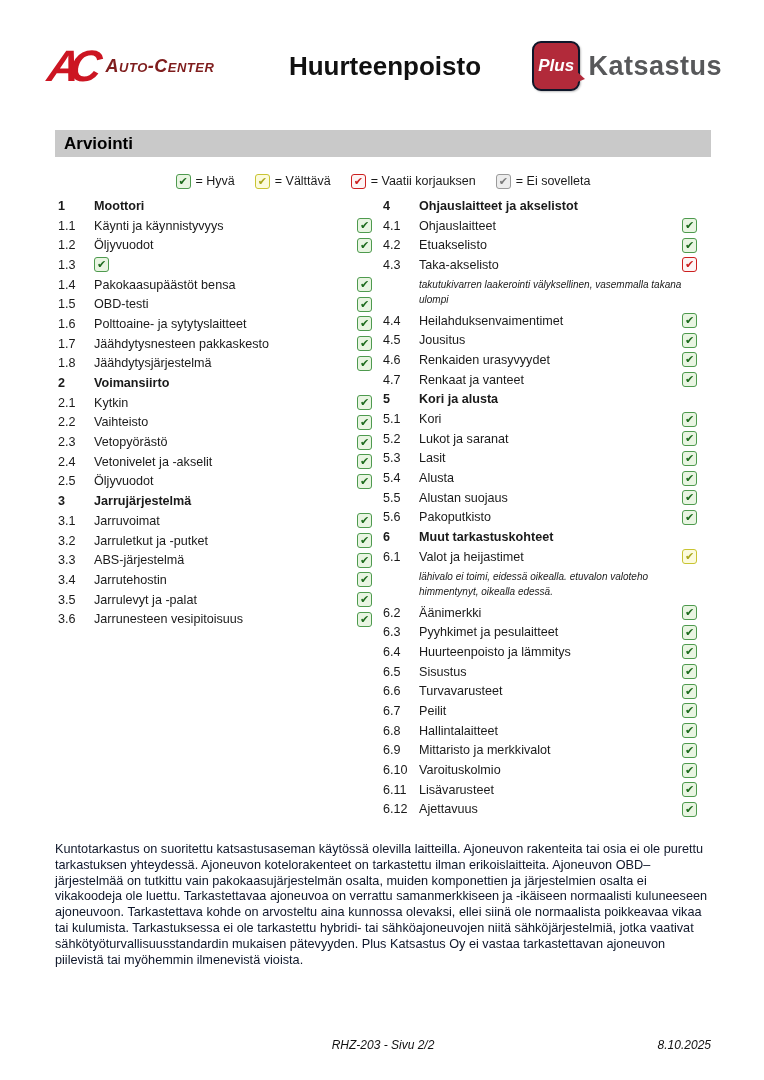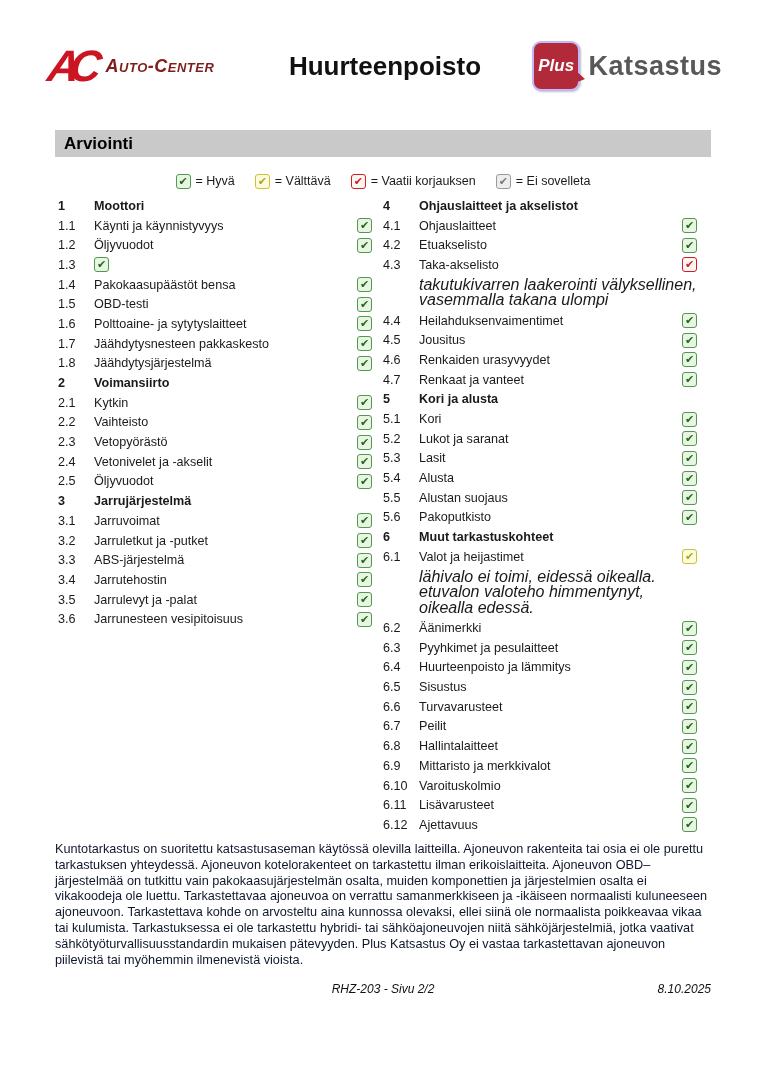--- a/index.html
+++ b/index.html
@@ -12,21 +12,21 @@
   .header{position:absolute;top:34px;left:48px;right:42px;height:64px;
     display:flex;align-items:center;justify-content:space-between;}
   .ac-logo{display:flex;align-items:center;width:190px;}
   .ac-mark{font-style:italic;font-weight:bold;font-size:44px;line-height:1;
     color:#cc1522;letter-spacing:-10px;transform:skew(-8deg);padding-right:12px;}
   .ac-text{font-style:italic;font-weight:bold;font-size:18px;color:#7f1d1d;
     font-variant:small-caps;letter-spacing:.5px;margin-left:2px;}
   .doc-title{font-weight:bold;font-size:26px;color:#111;text-align:center;flex:1;}
   .plus-logo{display:flex;align-items:center;width:190px;justify-content:flex-end;}
   .plus-box{position:relative;width:50px;height:46px;background:#b22a3a;
-    border:2px solid #c4b5fd;border-radius:9px;display:flex;align-items:center;
+    border:2px solid #0f172a;border-radius:9px;display:flex;align-items:center;
     justify-content:center;box-shadow:1px 1px 2px rgba(0,0,0,.25);}
   .plus-box span{color:#fff;font-style:italic;font-weight:bold;font-size:17px;}
   .plus-tail{position:absolute;right:-7px;bottom:6px;width:0;height:0;
     border-top:9px solid transparent;border-bottom:4px solid transparent;
     border-left:10px solid #b22a3a;}
   .plus-text{font-weight:bold;font-size:27px;color:#57585a;margin-left:8px;letter-spacing:.5px;}
   
   .section-bar{position:absolute;top:130px;left:55px;width:656px;height:27px;
     background:#c9c9c9;display:flex;align-items:center;}
   .section-bar span{font-weight:bold;font-size:17px;color:#000;padding-left:9px;}
@@ -39,27 +39,27 @@
     border-radius:3px;align-items:center;justify-content:center;
     font-size:11px;font-weight:bold;line-height:1;flex:0 0 auto;}
   
   .col{position:absolute;top:196px;}
   .col-left{left:58px;width:314px;}
   .col-right{left:383px;width:314px;}
   .row{display:flex;align-items:center;height:19.7px;font-size:12.6px;}
   .row .num{width:36px;flex:0 0 auto;}
   .row .lbl{flex:1;padding-right:6px;}
   .row.section .num,.row.section .lbl{font-weight:bold;}
-  .note{font-style:italic;font-size:16px;line-height:15.5px;
+  .note{font-style:italic;font-size:10px;line-height:15.5px;
     padding:2px 0 3px 36px;}
   
   .disclaimer{position:absolute;top:842px;left:55px;width:658px;
     font-size:12.7px;line-height:15.8px;color:#0f172a;text-align:left;}
   
-  .footer{position:absolute;top:982px;left:55px;width:656px;height:16px;
+  .footer{position:absolute;top:1038px;left:55px;width:656px;height:16px;
     font-size:12px;font-style:italic;color:#111;}
   .footer .center{position:absolute;left:0;right:0;text-align:center;}
   .footer .right{position:absolute;right:0;}
 </style>
 </head>
 <body>
 
 <div class="page">
 
   <div class="header">

